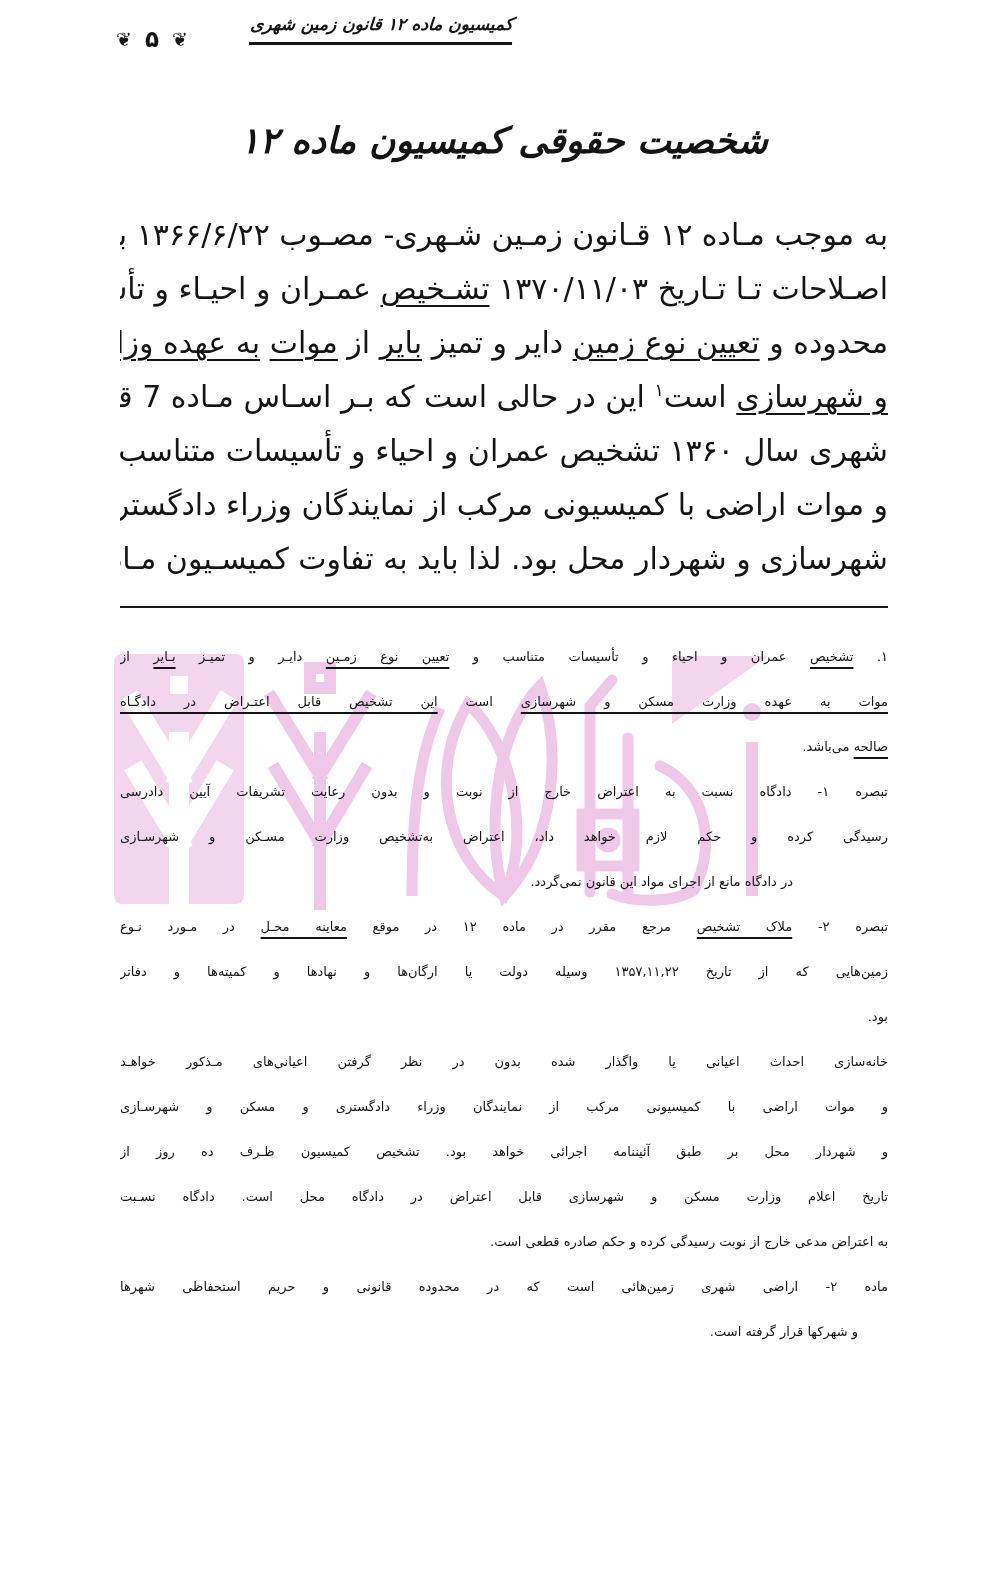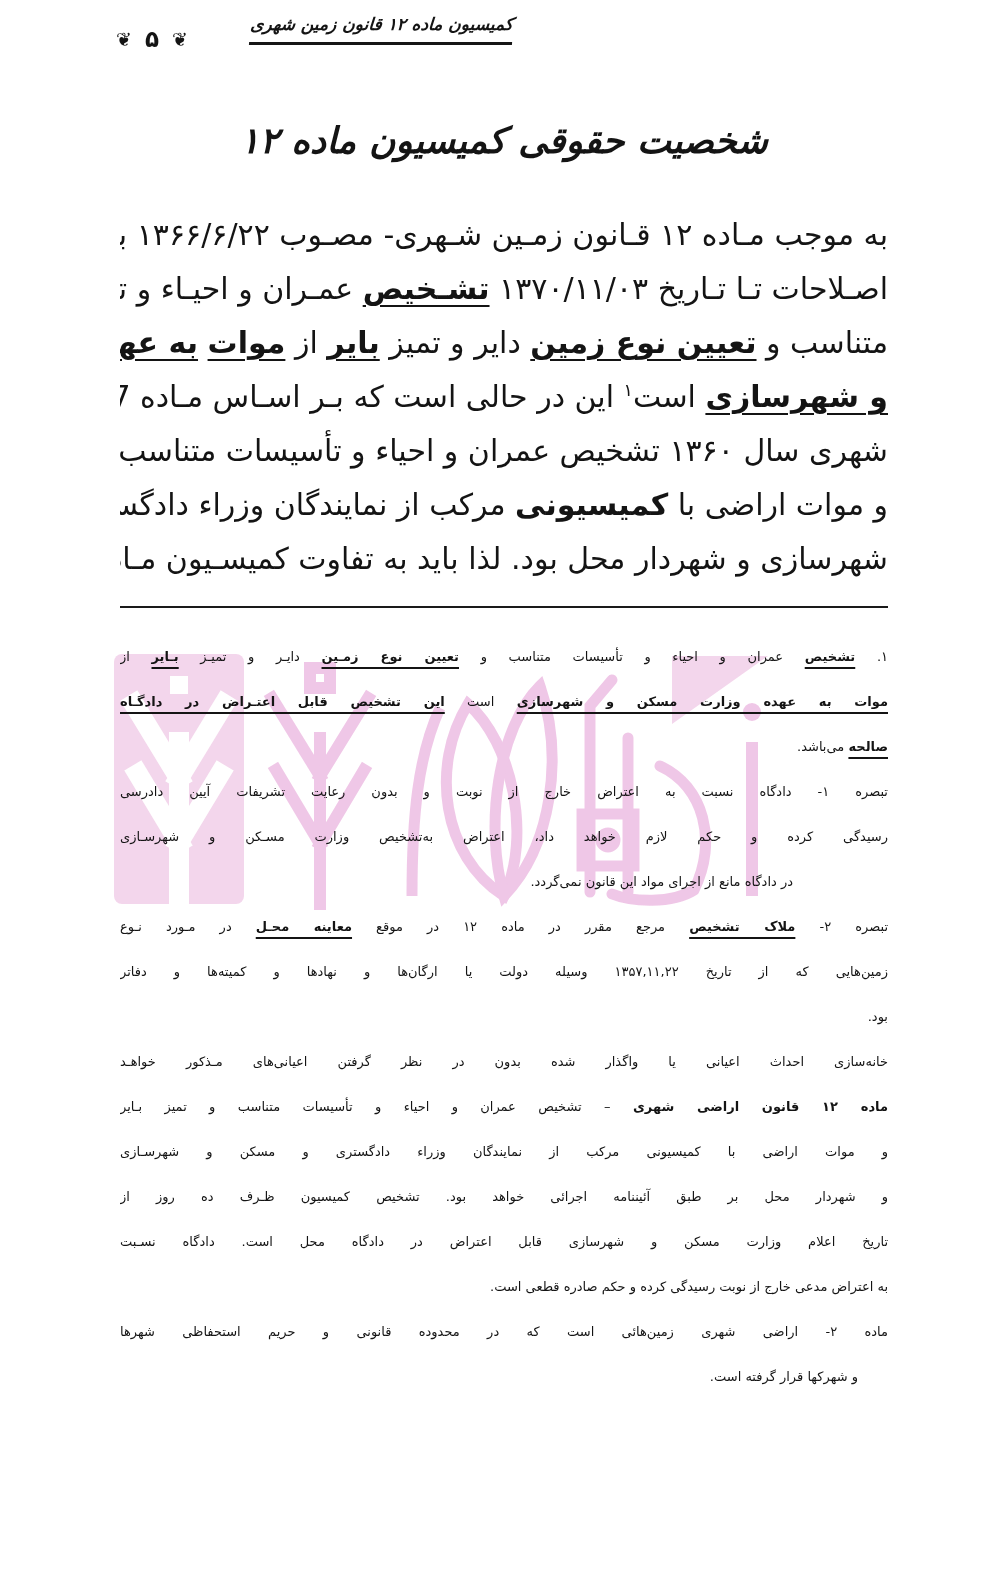--- a/index.html
+++ b/index.html
@@ -49,21 +49,21 @@
     font-size:13px;
     z-index:2;
   }
   .footnote-block .tline{height:45px;line-height:45px;}
   .tline{
     overflow:hidden;
     text-align:justify;text-align-last:justify;
     white-space:nowrap;
   }
   .tline.last{text-align:right;text-align-last:right;}
-  .b{font-weight:bold;}
+  .b{font-weight:normal;}
   .u{text-decoration:underline;text-underline-offset:6px;text-decoration-thickness:2px;text-align:center;}
   .sup{font-size:0.58em;vertical-align:super;line-height:0;}
   .body-block,.main-title,.running-head,.pageno-group{z-index:2;}
   
   .watermark{
     position:absolute;left:112px;top:646px;
     width:662px;height:266px;
     z-index:1;opacity:0.95;
     pointer-events:none;
   }
@@ -123,41 +123,40 @@
     <span class="orn">❦</span>
     <span>۵</span>
     <span class="orn">❦</span>
   </div>
 
   <h1 class="main-title">شخصیت حقوقی کمیسیون ماده ۱۲</h1>
 
   <div class="body-block">
       <div class="tline"><span>به موجب مـاده ۱۲ قـانون زمـین شـهری- مصـوب ۱۳۶۶/۶/۲۲ بـا آخـرین</span></div>
       <div class="tline"><span>اصـلاحات تـا تـاریخ ۱۳۷۰/۱۱/۰۳ </span><span class="b u">تشـخیص</span><span> عمـران و احیـاء و تأسیسـات</span></div>
-      <div class="tline"><span>متناسب و </span><span class="b u">تعیین نوع زمین</span><span> دایر و تمیز </span><span class="b u">بایر</span><span> از </span><span class="b u">موات</span><span> </span><span class="b u">به عهده وزارت مسکن</span></div>
+      <div class="tline"><span>محدوده و </span><span class="b u">تعیین نوع زمین</span><span> دایر و تمیز </span><span class="b u">بایر</span><span> از </span><span class="b u">موات</span><span> </span><span class="b u">به عهده وزارت مسکن</span></div>
       <div class="tline"><span class="b u">و شهرسازی</span><span> است</span><span class="sup">۱</span><span> این در حالی است که بـر اسـاس مـاده 7 قـانون زمـین</span></div>
       <div class="tline"><span>شهری سال ۱۳۶۰ تشخیص عمران و احیاء و تأسیسات متناسب و تمیز بـایر</span></div>
       <div class="tline"><span>و موات اراضی با </span><span class="b">کمیسیونی</span><span> مرکب از نمایندگان وزراء دادگستری و مسکن و</span></div>
       <div class="tline"><span>شهرسازی و شهردار محل بود. لذا باید به تفاوت کمیسـیون مـاده ۱۲ قـانون</span></div>
     </div>
 
   <div class="footnote-sep"></div>
 
   <div class="footnote-block">
       <div class="tline"><span>۱. </span><span class="b u">تشخیص</span><span> عمران و احیاء و تأسیسات متناسب و </span><span class="b u">تعیین نوع زمـین</span><span> دایـر و تمیـز </span><span class="b u">بـایر</span><span> از</span></div>
       <div class="tline"><span class="b u">موات به عهده وزارت مسکن و شهرسازی</span><span> است </span><span class="b u">این تشخیص قابل اعتـراض در دادگـاه</span></div>
       <div class="tline last"><span class="b u">صالحه</span><span> می‌باشد.</span></div>
       <div class="tline"><span>تبصره ۱- دادگاه نسبت به اعتراض خارج از نوبت و بدون رعایت تشریفات آیین دادرسی</span></div>
       <div class="tline"><span>رسیدگی کرده و حکم لازم خواهد داد، اعتراض به‌تشخیص وزارت مسـکن و شهرسـازی</span></div>
       <div class="tline last" style="padding-right: 95px; text-align: center;"><span>در دادگاه مانع از اجرای مواد این قانون نمی‌گردد.</span></div>
       <div class="tline"><span>تبصره ۲- </span><span class="b u">ملاک تشخیص</span><span> مرجع مقرر در ماده ۱۲ در موقع </span><span class="b u">معاینه محـل</span><span> در مـورد نـوع</span></div>
       <div class="tline"><span>زمین‌هایی که از تاریخ ۱۳۵۷,۱۱,۲۲ وسیله دولت یا ارگان‌ها و نهادها و کمیته‌ها و دفاتر</span></div>
       <div class="tline last"><span>بود.</span></div>
       <div class="tline"><span>خانه‌سازی احداث اعیانی یا واگذار شده بدون در نظر گرفتن اعیانی‌های مـذکور خواهـد</span></div>
-      <div class="tline"><span class="b">ماده ۱۲ قانون اراضی شهری</span><span> – تشخیص عمران و احیاء و تأسیسات متناسب و تمیز بـایر</span></div>
       <div class="tline"><span>و موات اراضی با کمیسیونی مرکب از نمایندگان وزراء دادگستری و مسکن و شهرسـازی</span></div>
       <div class="tline"><span>و شهردار محل بر طبق آئیننامه اجرائی خواهد بود. تشخیص کمیسیون ظـرف ده روز از</span></div>
       <div class="tline"><span>تاریخ اعلام وزارت مسکن و شهرسازی قابل اعتراض در دادگاه محل است. دادگاه نسـبت</span></div>
       <div class="tline last"><span>به اعتراض مدعی خارج از نوبت رسیدگی کرده و حکم صادره قطعی است.</span></div>
       <div class="tline"><span>ماده ۲- اراضی شهری زمین‌هائی است که در محدوده قانونی و حریم استحفاظی شهرها</span></div>
       <div class="tline last" style="padding-right: 30px;"><span>و شهرکها قرار گرفته است.</span></div>
     </div>
 
 </div>
 

